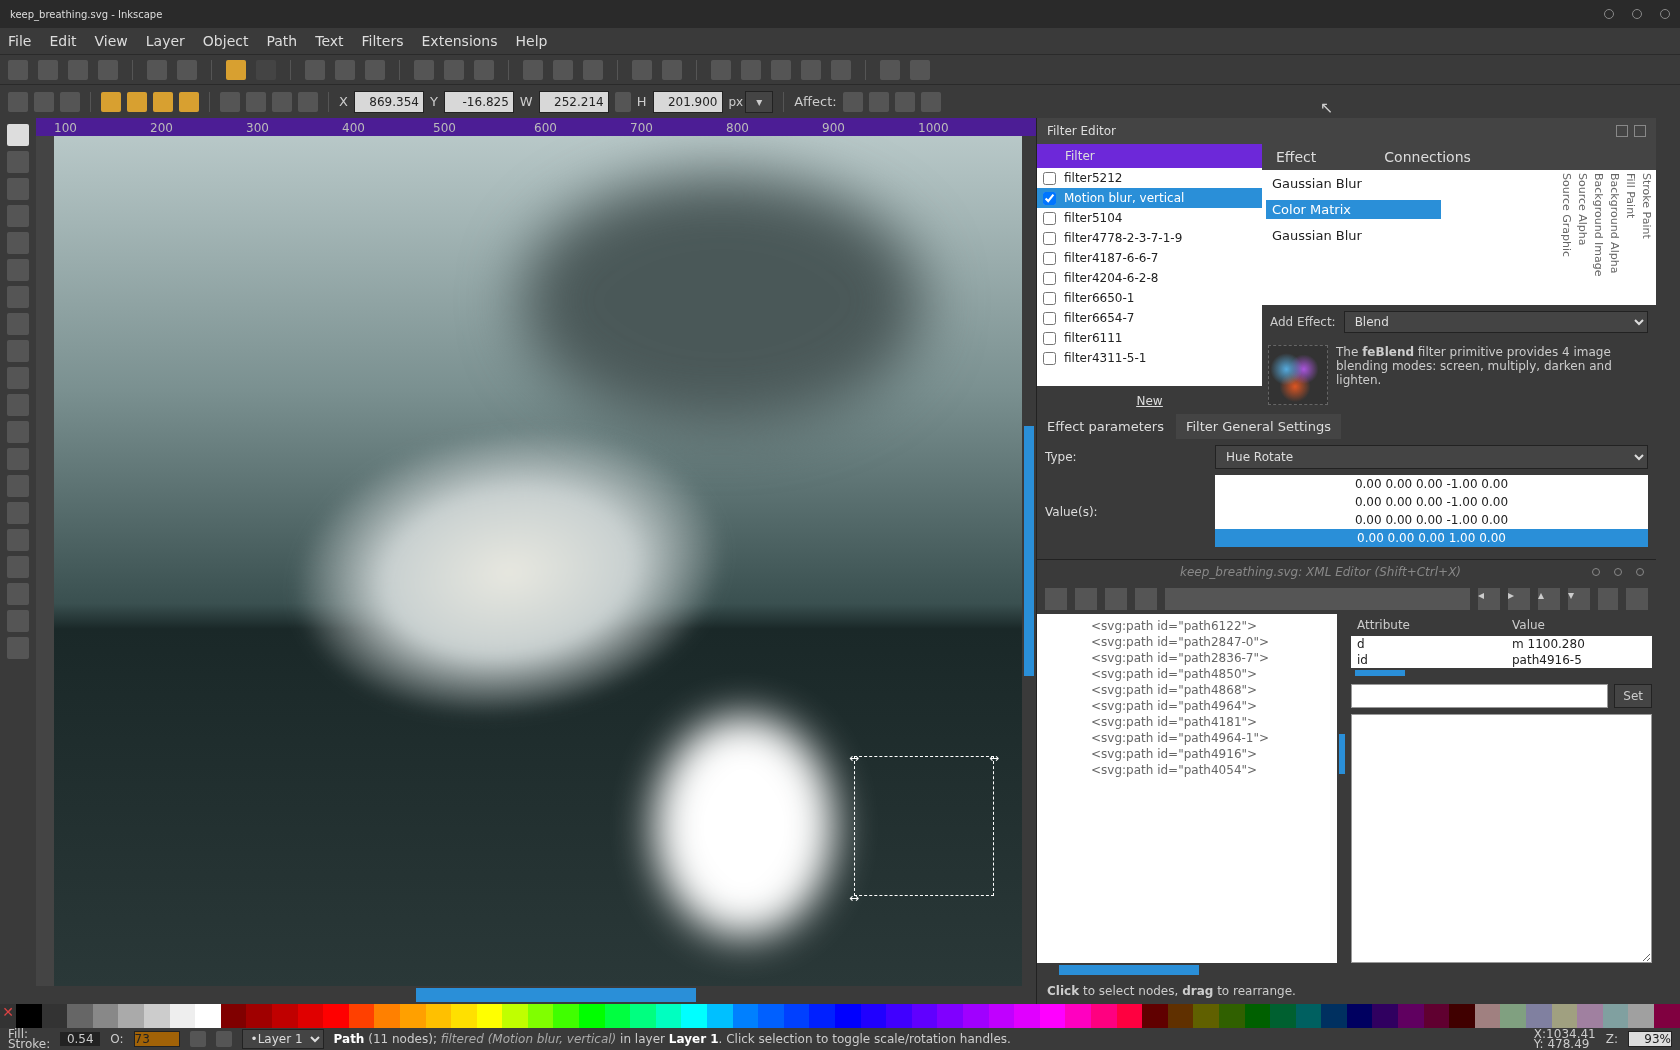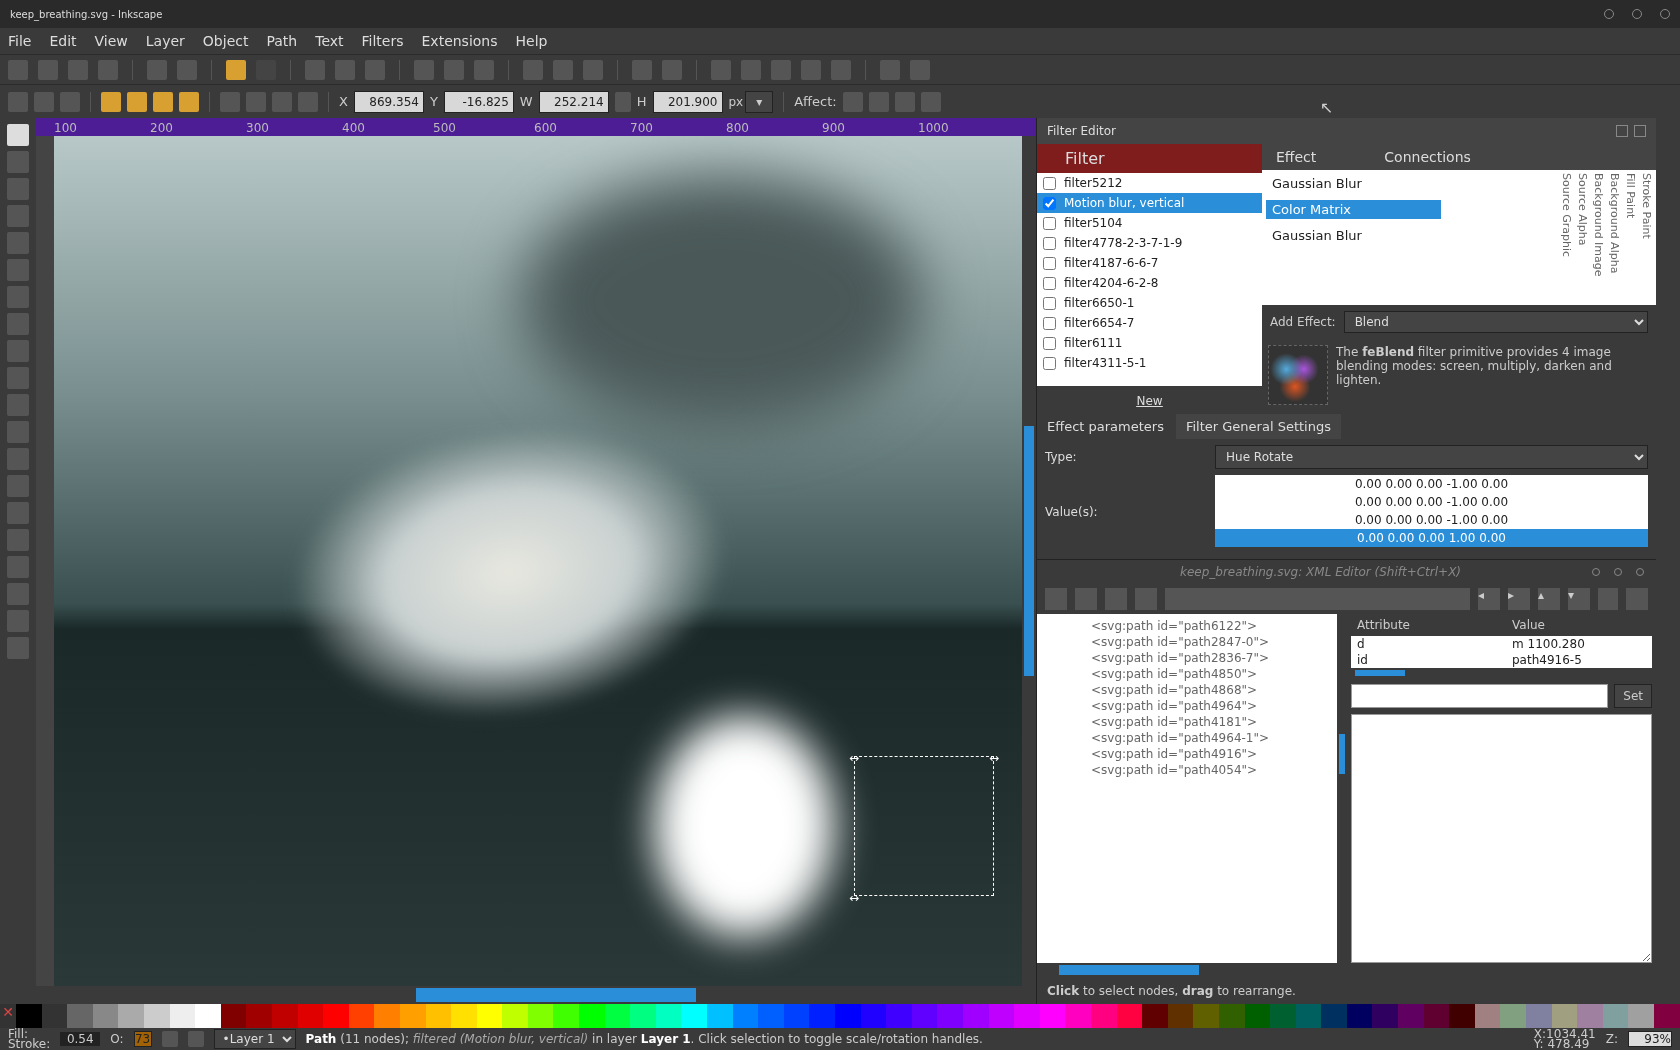--- a/index.html
+++ b/index.html
@@ -34,21 +34,21 @@
 .hscroll { height:18px; background:#3a3a3a; display:flex; }
 .hscroll .thumb { height:14px; background:#2a8fd8; margin:2px 0 0 380px; width:280px; }
 .panels { flex:1; background:#3a3a3a; display:flex; flex-direction:column; border-left:1px solid #222;}
 .dockstrip { width:24px; background:#3a3a3a; }
 .panel-header { height:26px; background:#444; display:flex; align-items:center; padding:0 10px; color:#ddd; font-size:14px; justify-content:space-between;}
 .panel-header .pctrl { display:flex; gap:6px;}
 .panel-header .pctrl div{ width:12px;height:12px;border:1px solid #888;}
 .filter-editor { flex:0 0 425px; display:flex; flex-direction:column;}
 .fe-top { display:flex; height:270px;}
 .fe-left { width:225px; display:flex; flex-direction:column;}
-.fe-left .hdr { background:#7f1d1d; padding:5px 28px; color:#ddd; font-size:16px;}
+.fe-left .hdr { background:#6d28d9; padding:5px 28px; color:#ddd; font-size:12px;}
 .fe-left .list { flex:1; background:#fff; color:#222; overflow-y:auto;}
 .fe-left .row { display:flex; align-items:center; padding:3px 6px; gap:8px; font-size:13px;}
 .fe-left .row input { width:13px; height:13px;}
 .fe-left .row.sel { background:#2a8fd8; color:#fff;}
 .fe-left .newbtn { text-align:center; padding:6px; color:#ddd; font-size:14px; text-decoration:underline; background:#3a3a3a;}
 .fe-right { flex:1; display:flex; flex-direction:column;}
 .fe-right .hdr { display:flex; background:#444; }
 .fe-right .hdr span { padding:5px 14px; color:#ddd; font-size:14px;}
 .fe-right .graph { height:135px; background:#fff; color:#222; position:relative; }
 .fe-right .graph .eff { position:absolute; left:4px; padding:2px 6px; font-size:13px; width:175px;}
@@ -507,21 +507,21 @@
     </div>
 </div>
 
 <div class="statusbar">
   <div class="fs">
     <span>Fill:</span>
       <span>Stroke:</span>
   </div>
   <div style="width:40px;height:14px;background:#222;text-align:center">0.54</div>
   <span>O:</span>
-  <input style="width: 18px; background: #a16207; color: rgb(34, 34, 34); border: 1px solid rgb(34, 34, 34); text-align: center;" value="73">
+  <input style="width: 46px; background: #a16207; color: rgb(34, 34, 34); border: 1px solid rgb(34, 34, 34); text-align: left;" value="73">
   <div class="tbicon" style="width:16px;height:16px"></div>
   <div class="tbicon" style="width:16px;height:16px"></div>
   <select style="background:#444;color:#ddd;border:1px solid #222;padding:1px 4px"><option>•Layer 1</option></select>
   <div class="msg">
     <b>Path</b><span> (11 nodes); </span><i>filtered (Motion blur, vertical)</i><span> in layer </span><b>Layer 1</b><span>. Click selection to toggle scale/rotation handles.</span>
   </div>
   <div class="fs" style="text-align:left">
     <span>X:1034.41</span>
     <span>Y:  478.49</span>
   </div>

